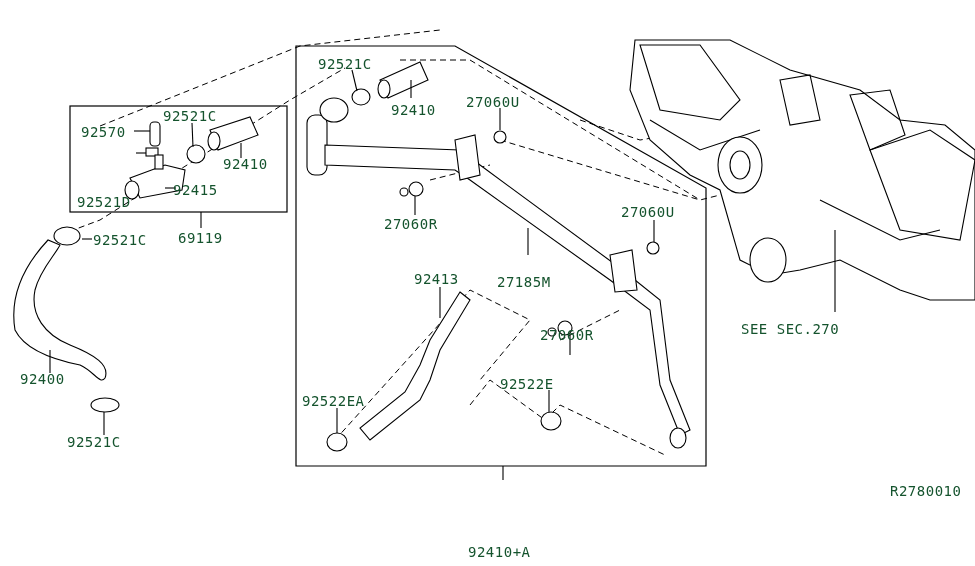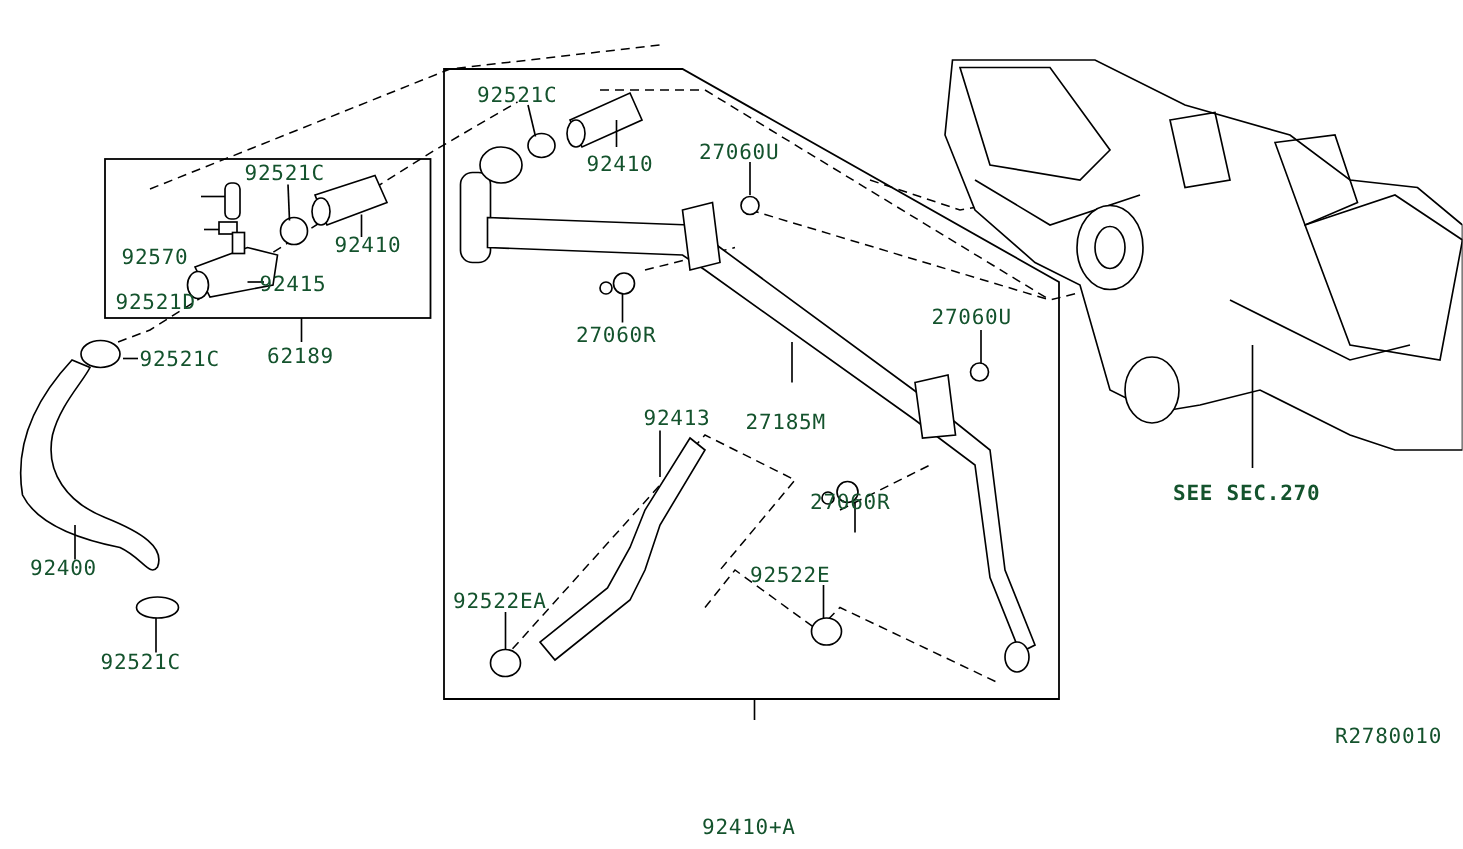--- a/index.html
+++ b/index.html
@@ -121,34 +121,34 @@
     <line class="ln" x1="528" y1="228" x2="528" y2="255"></line>
     <line class="ln" x1="654" y1="220" x2="654" y2="242"></line>
     <line class="ln" x1="440" y1="287" x2="440" y2="318"></line>
     <line class="ln" x1="570" y1="335" x2="570" y2="355"></line>
     <line class="ln" x1="337" y1="408" x2="337" y2="433"></line>
     <line class="ln" x1="549" y1="390" x2="549" y2="412"></line>
     <line class="ln" x1="835" y1="230" x2="835" y2="312"></line>
   </g>
 </svg>
 
-<div class="lbl" style="left:81px;top:124px;margin-top:40px;">92570</div>
+<div class="lbl" style="left:81px;top:124px;">92570</div>
 <div class="lbl" style="left:77px;top:146px;margin-top:48px;">92521D</div>
 <div class="lbl" style="left:163px;top:108px;">92521C</div>
 <div class="lbl" style="left:223px;top:156px;">92410</div>
 <div class="lbl" style="left:173px;top:182px;">92415</div>
-<div class="lbl" style="left:178px;top:230px;">62189</div>
+<div class="lbl" style="left:178px;top:230px;">69119</div>
 <div class="lbl" style="left:93px;top:232px;">92521C</div>
 <div class="lbl" style="left:20px;top:371px;">92400</div>
 <div class="lbl" style="left:67px;top:434px;">92521C</div>
 <div class="lbl" style="left:318px;top:56px;">92521C</div>
 <div class="lbl" style="left:391px;top:102px;">92410</div>
 <div class="lbl" style="left:466px;top:94px;">27060U</div>
 <div class="lbl" style="left:384px;top:216px;">27060R</div>
 <div class="lbl" style="left:497px;top:258px;margin-top:16px;">27185M</div>
 <div class="lbl" style="left:621px;top:204px;">27060U</div>
-<div class="lbl" style="left:429px;top:271px;">92413</div>
+<div class="lbl" style="left:414px;top:271px;">92413</div>
 <div class="lbl" style="left:540px;top:327px;">27060R</div>
 <div class="lbl" style="left:302px;top:393px;">92522EA</div>
 <div class="lbl" style="left:500px;top:376px;">92522E</div>
 <div class="lbl" style="left:468px;top:512px;margin-top:32px;">92410+A</div>
-<div class="lbl" style="left:782px;top:321px;font-weight:bold;">SEE SEC.270</div>
+<div class="lbl" style="left:741px;top:321px;">SEE SEC.270</div>
 <div class="lbl" style="left:890px;top:483px;">R2780010</div>
 
 </body></html>

